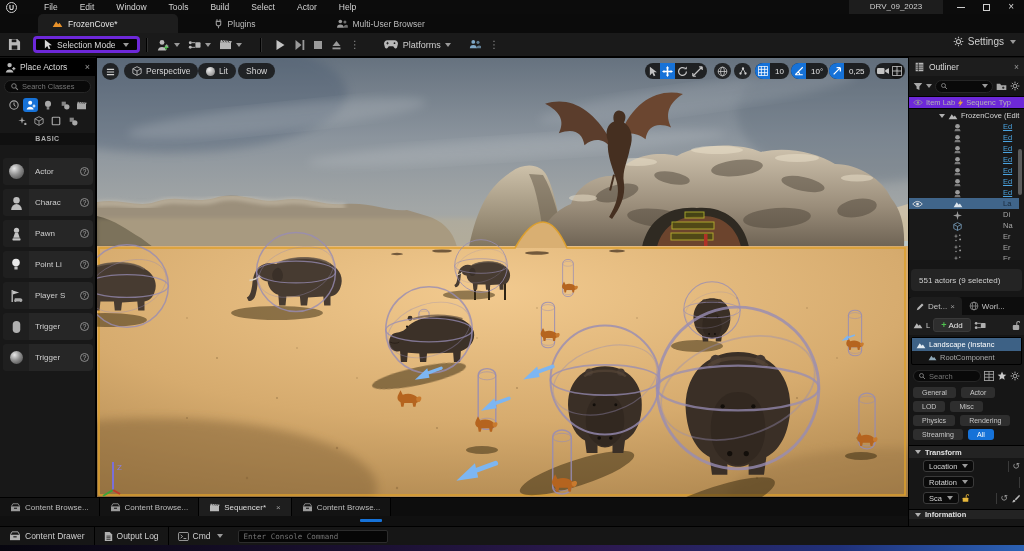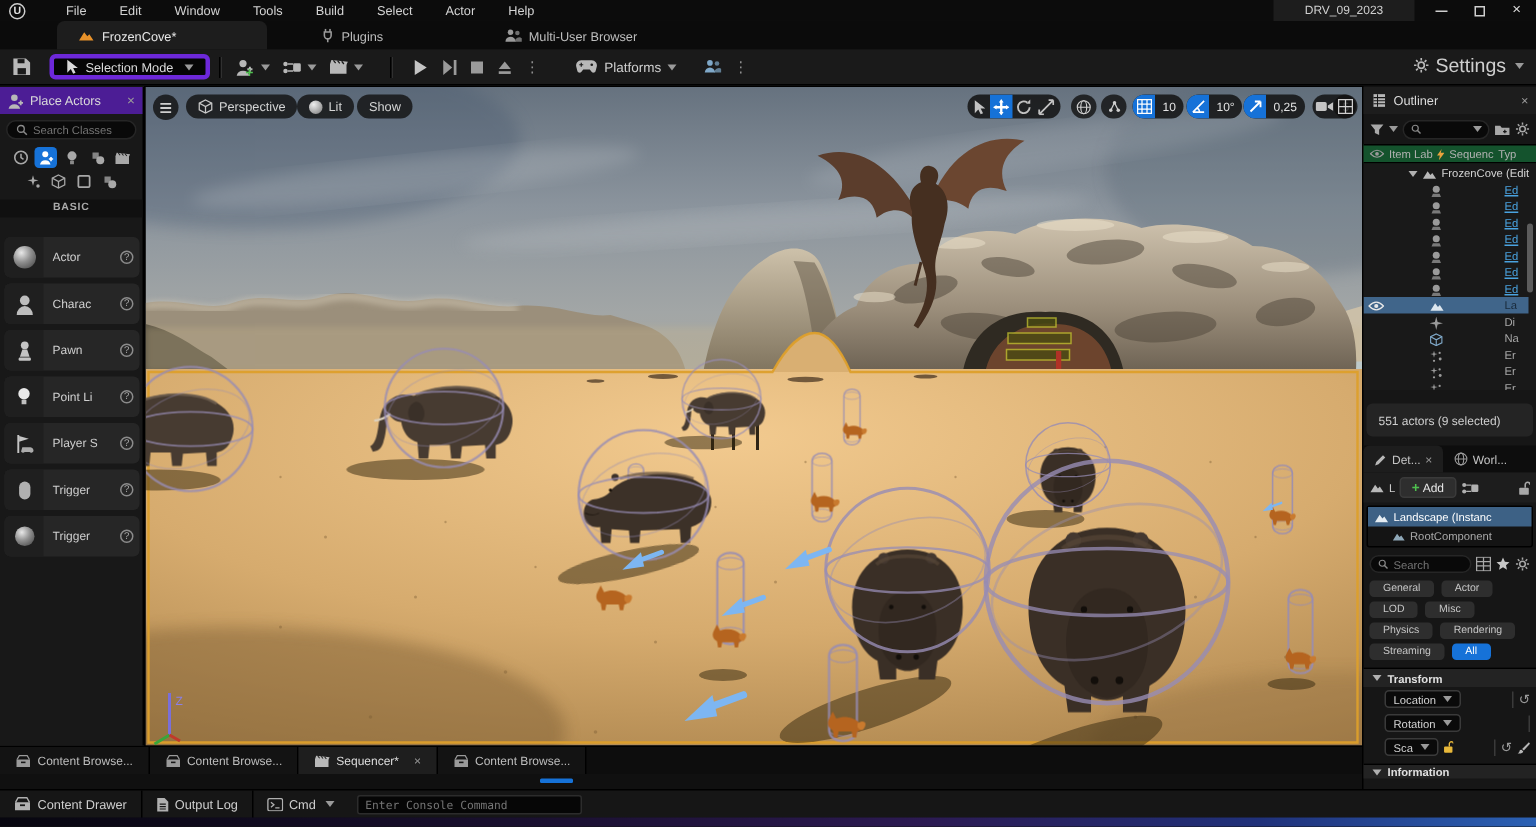--- a/index.html
+++ b/index.html
@@ -23,24 +23,24 @@
   .atabs{left:0;top:14px;width:1024px;height:19px;background:#0b0b0b;display:flex;align-items:stretch}
   .atab{display:flex;align-items:center;gap:5px;padding:0 14px;color:#bdbdbd;font-size:8.5px}
   .atab.active{background:#1d1d1d;border-radius:5px 5px 0 0;margin-left:38px;padding-right:60px;color:#e8e8e8}
   
   .toolbar{left:0;top:33px;width:1024px;height:24px;background:#1a1a1a;border-bottom:1px solid #000;display:flex;align-items:center}
   .tsep{width:1px;height:14px;background:#000;margin:0 6px;box-shadow:1px 0 0 #303030}
   .selmode{display:flex;align-items:center;gap:5px;background:#050505;border:3px solid #6d28d9;border-radius:4px;height:17px;padding:0 8px;color:#dcdcdc;font-size:8.5px}
   .tbtn{display:flex;align-items:center;gap:2px;padding:0 4px;height:18px;color:#b4b4b4}
   .chev{width:0;height:0;border-left:3px solid transparent;border-right:3px solid transparent;border-top:4px solid #9a9a9a;display:inline-block;margin-left:2px}
   .vdots{color:#8e8e8e;font-size:10px;letter-spacing:0;padding:0 4px}
-  .settings{position:absolute;right:8px;top:36px;display:flex;align-items:center;gap:4px;color:#cfcfcf;font-size:13px}
+  .settings{position:absolute;right:8px;top:36px;display:flex;align-items:center;gap:4px;color:#cfcfcf;font-size:10px}
   
   .place{left:0;top:58px;width:96px;height:439px;background:#181818;border-right:1px solid #000}
-  .phead{height:18px;background:#4c1d95;display:flex;align-items:center;gap:4px;padding:0 5px;color:#dadada;font-size:8.5px}
+  .phead{height:18px;background:#000000;display:flex;align-items:center;gap:4px;padding:0 5px;color:#dadada;font-size:8.5px}
   .phead .x{margin-left:auto;color:#9a9a9a;font-size:9px}
   .psearch{margin:4px 4px 2px;height:13px;background:#090909;border:1px solid #262626;border-radius:7px;display:flex;align-items:center;gap:3px;padding:0 5px}
   .psearch input{background:transparent;border:0;outline:0;color:#9a9a9a;font-size:7.5px;width:62px;font-family:"Liberation Sans",sans-serif}
   .pgrid{display:flex;flex-wrap:wrap;gap:2px;padding:3px 6px 2px;justify-content:center}
   .pgi{width:15px;height:14px;border-radius:3px;display:flex;align-items:center;justify-content:center;color:#a8a8a8}
   .pgi.sel{background:#1672d8;color:#fff}
   .psec{height:12px;background:#101010;color:#ababab;font-weight:bold;font-size:7px;text-align:center;line-height:12px;letter-spacing:.5px;margin-top:3px}
   .pitem{position:absolute;left:3px;width:90px;height:27px;background:#262626;border-radius:4px;display:flex;align-items:center}
   .pthumb{width:26px;height:27px;background:#1f1f1f;border-radius:4px 0 0 4px;display:flex;align-items:center;justify-content:center}
   .plabel{margin-left:6px;color:#cfcfcf;font-size:8px;white-space:nowrap;overflow:hidden;max-width:40px}
@@ -56,21 +56,21 @@
   .vtool.on{background:#1672d8;color:#fff}
   .vpair{position:absolute;height:16px;border-radius:8px;overflow:hidden;display:flex;align-items:center;background:rgba(18,18,18,.85)}
   .vpair .icn{width:15px;height:16px;background:#1672d8;color:#fff;display:flex;align-items:center;justify-content:center}
   .vpair .num{padding:0 5px;color:#e4e4e4;font-size:8px}
   
   .right{left:908px;top:58px;width:116px;height:468px;background:#161616;border-left:1px solid #000}
   .rhead{height:18px;background:#1d1d1d;display:flex;align-items:center;gap:4px;padding:0 5px;color:#dcdcdc;font-size:8.5px}
   .rhead .x{margin-left:auto;color:#9a9a9a}
   .rtools{height:20px;display:flex;align-items:center;gap:3px;padding:0 4px}
   .olsearch{flex:1;height:13px;background:#090909;border:1px solid #262626;border-radius:7px;display:flex;align-items:center;padding:0 4px;gap:2px}
-  .olcols{height:13px;background:#14532d;display:flex;align-items:center;gap:3px;padding:0 4px;color:#b2b2b2;font-size:7.5px;border-top:1px solid #000;border-bottom:1px solid #000}
+  .olcols{height:13px;background:#6d28d9;display:flex;align-items:center;gap:3px;padding:0 4px;color:#b2b2b2;font-size:7.5px;border-top:1px solid #000;border-bottom:1px solid #000}
   .olrows{position:relative;height:151px;overflow:hidden;background:#191919}
   .ol-row{position:absolute;left:0;width:110px;height:11px;display:flex;align-items:center}
   .ol-row .icn{position:absolute;left:44px;color:#9a9a9a}
   .ol-row .typ{position:absolute;left:94px;color:#4aa3e0;text-decoration:underline;font-size:7.5px}
   .ol-row.sel{background:#40658a}
   .ol-row.sel .typ{color:#18293a;text-decoration:none}
   .ol-root{position:absolute;left:16px;width:110px;height:11px;color:#d6d6d6;font-size:7.5px;display:flex;align-items:center;gap:3px;padding-left:14px;white-space:nowrap}
   .olscroll{position:absolute;right:2px;top:40px;width:4px;height:46px;background:#5c5c5c;border-radius:2px}
   .olfoot{margin-top:9px;height:22px;background:#242424;border-radius:4px;margin-left:2px;margin-right:2px;display:flex;align-items:center;padding:0 8px;color:#cfcfcf;font-size:8px}
   .dtabs{margin-top:6px;height:18px;display:flex;align-items:stretch;background:#0d0d0d}

